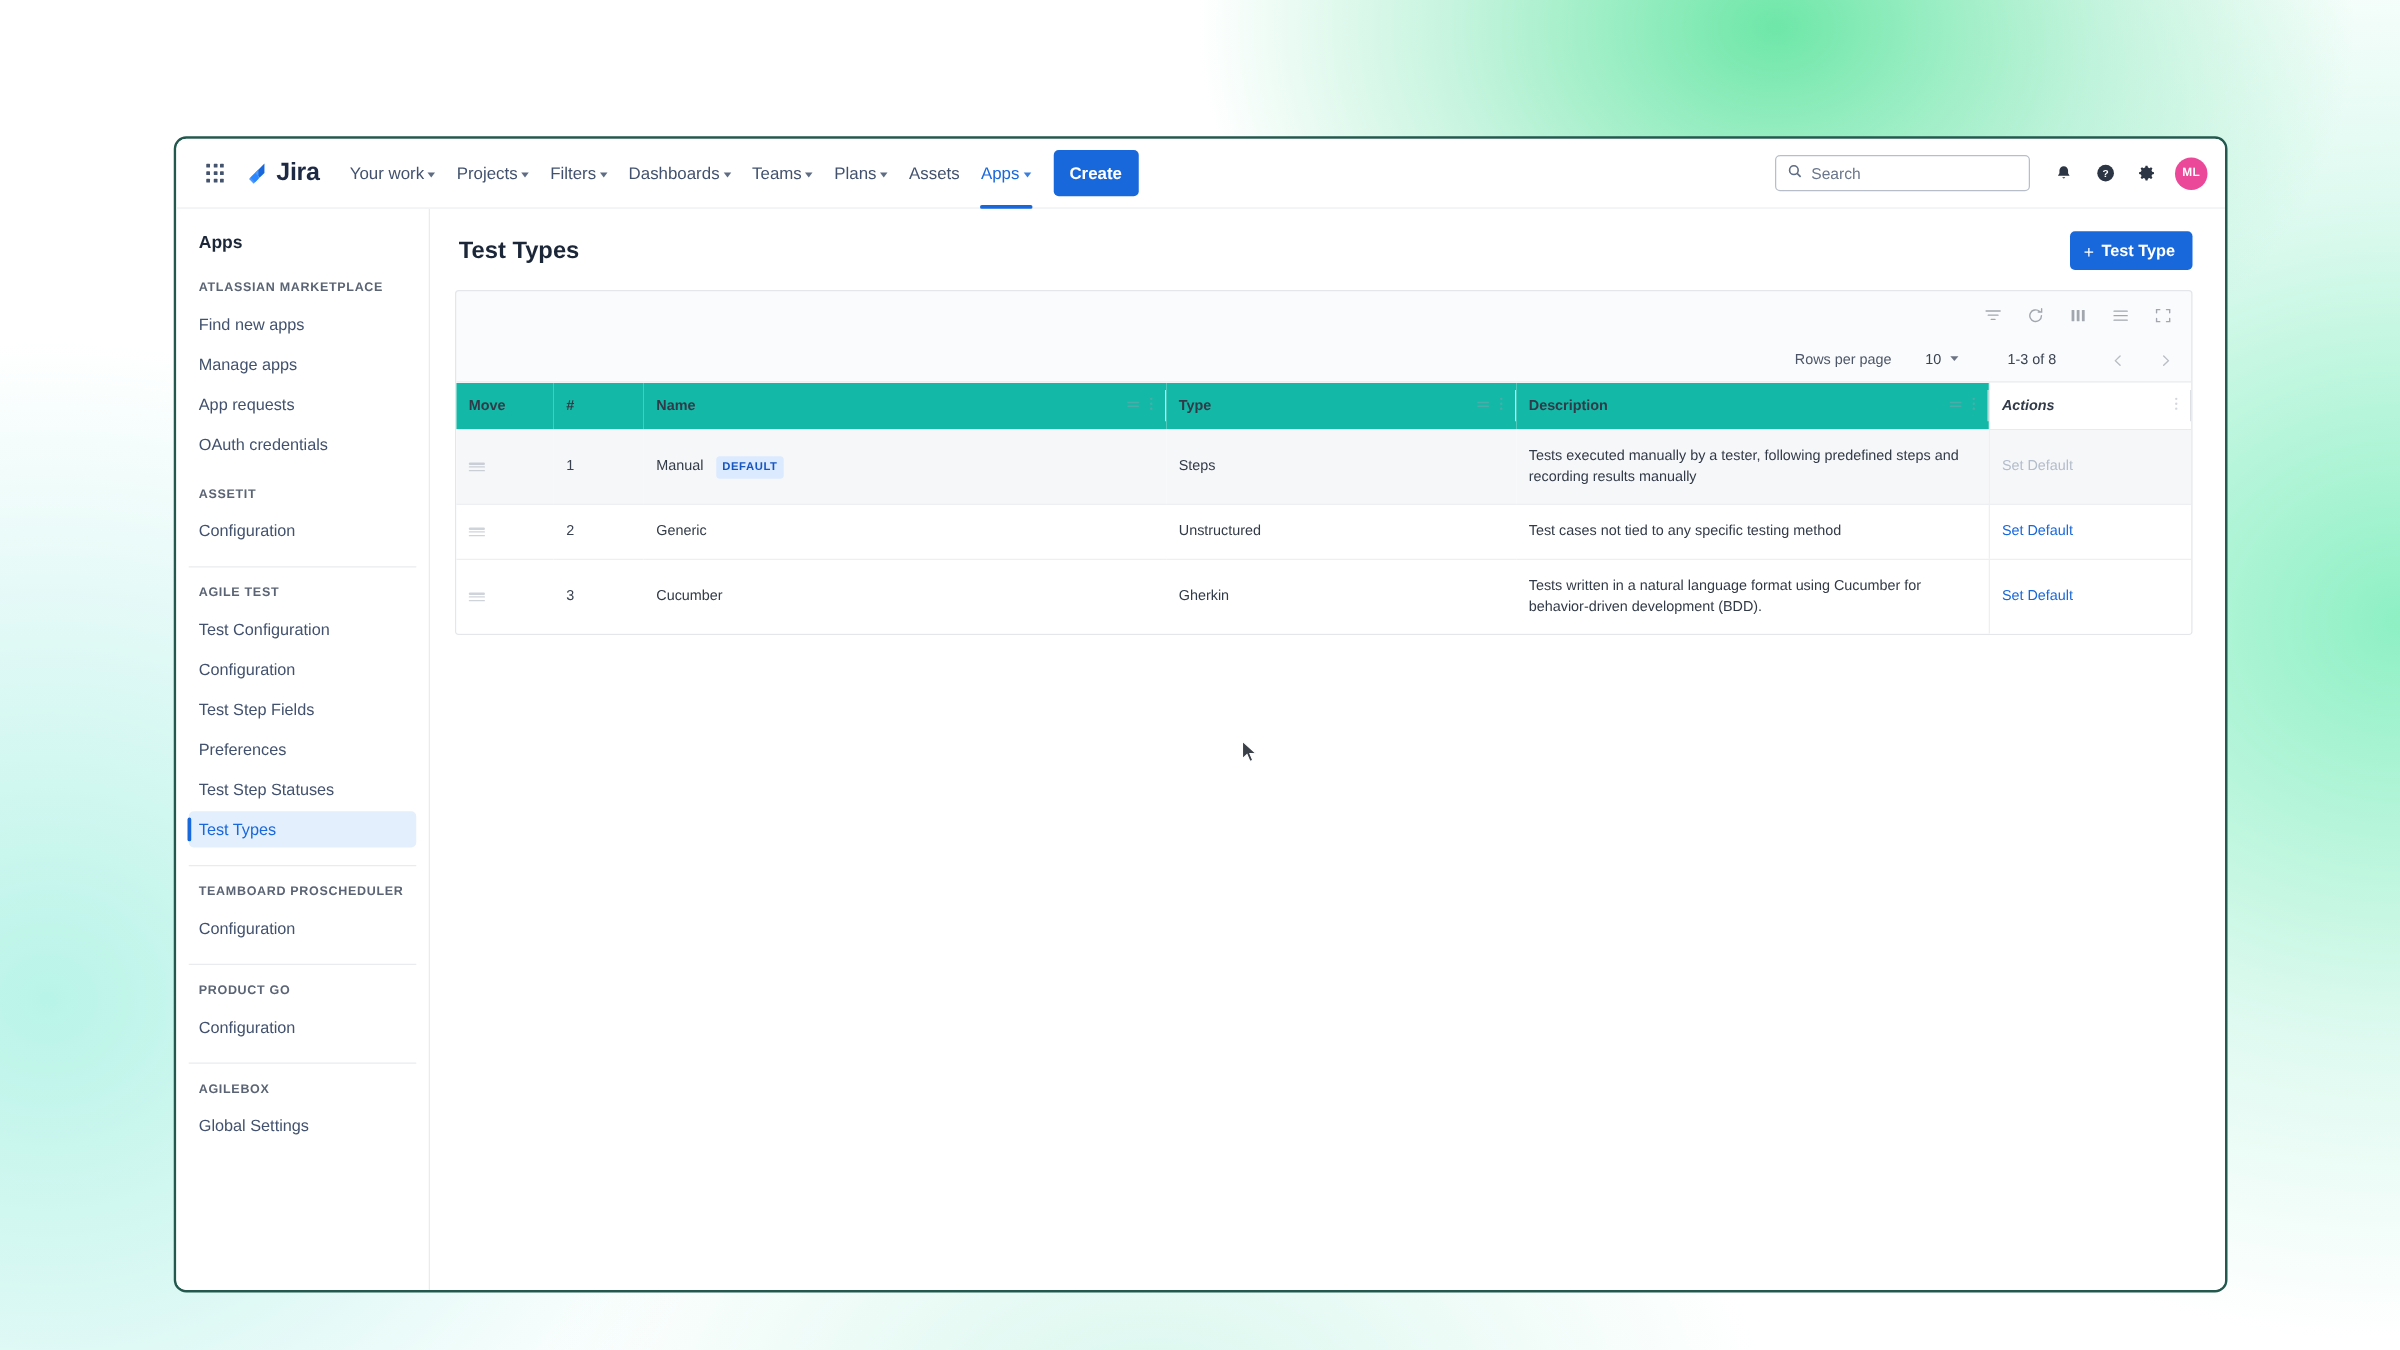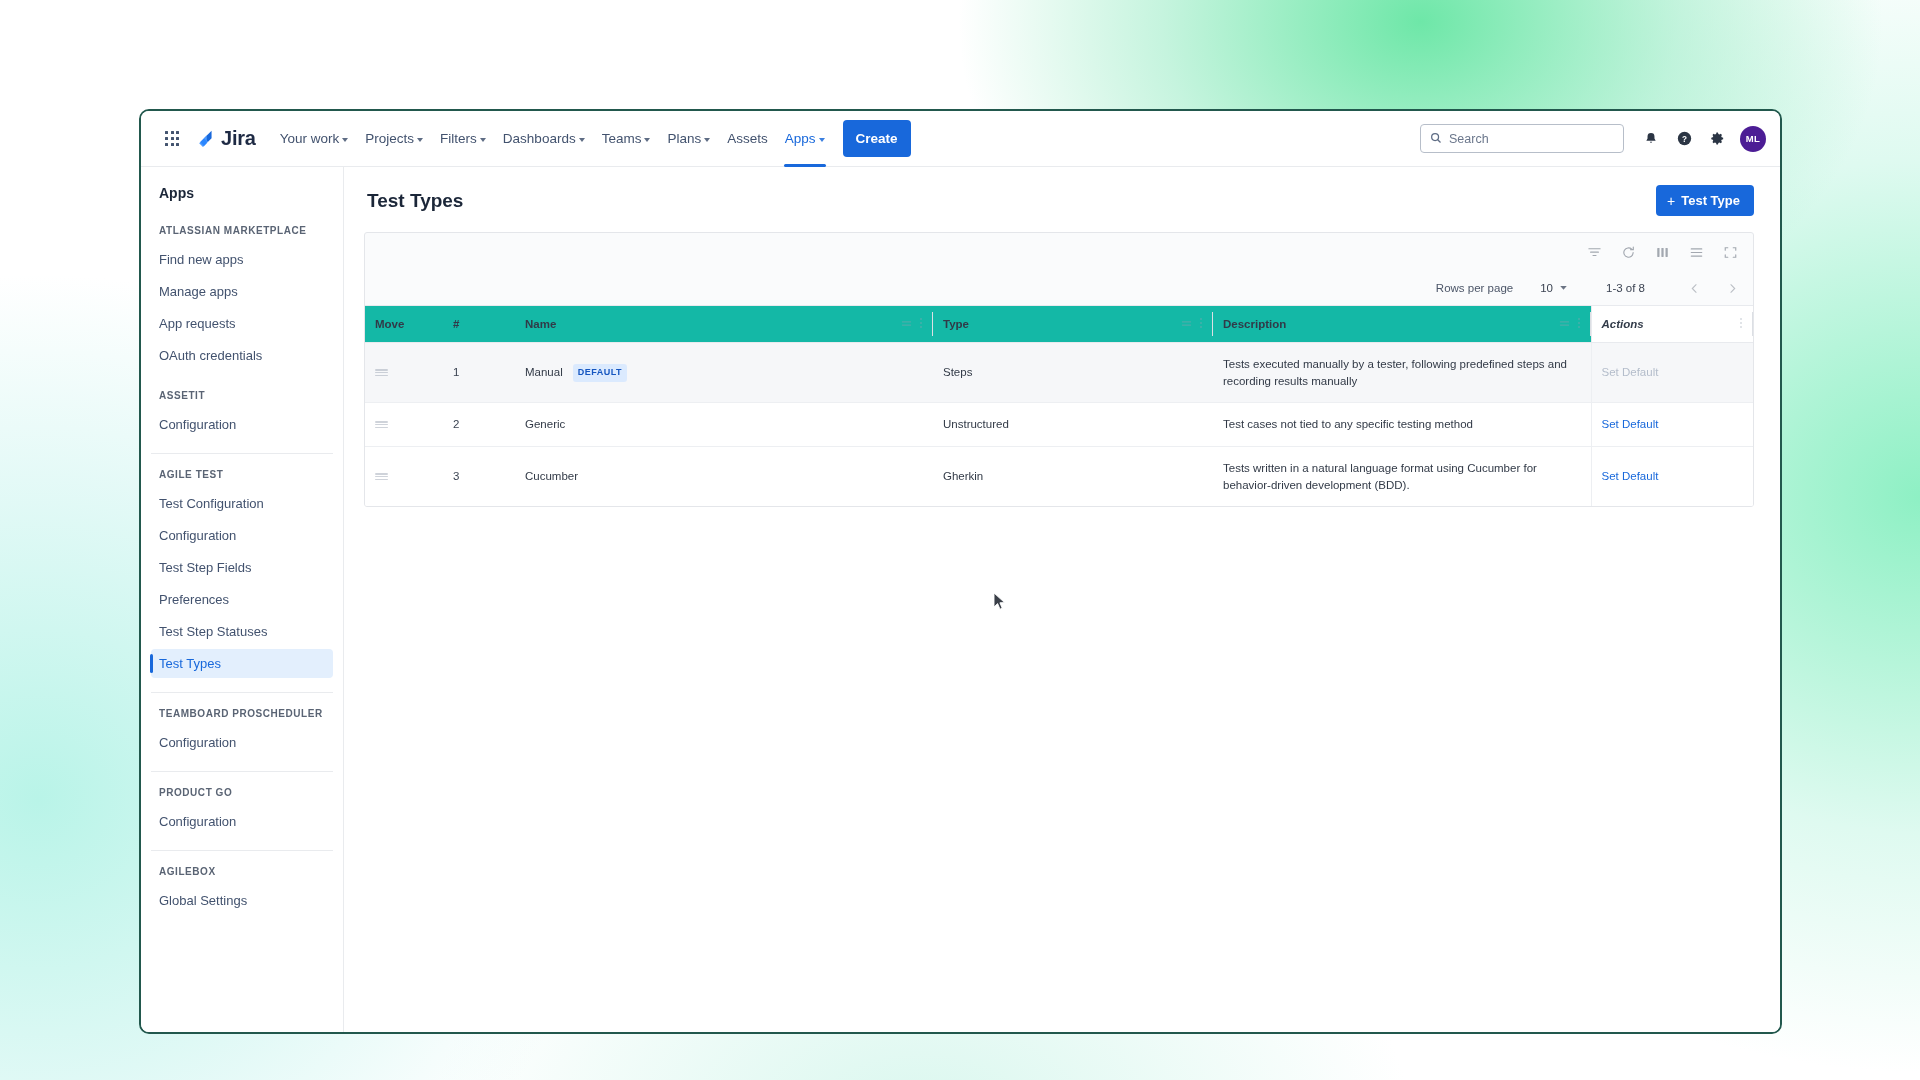--- a/index.html
+++ b/index.html
@@ -86,21 +86,21 @@
     display: flex; align-items: center; gap: 7px; padding: 0 9px;
     background: #fff; margin-right: 9px; cursor: text;
   }
   .searchbox .ph { font-size: 12.5px; color: #6b778c; }
   .iconbtn {
     width: 30px; height: 30px; border-radius: 50%;
     display: flex; align-items: center; justify-content: center; cursor: pointer;
   }
   .avatar {
     width: 26px; height: 26px; border-radius: 50%;
-    background: #4c1d95; color: #fff;
+    background: #ec4899; color: #fff;
     font-size: 9.5px; font-weight: 700; letter-spacing: .3px;
     display: flex; align-items: center; justify-content: center;
     margin-left: 5px; cursor: pointer;
   }
 
   
   .body-wrap { flex: 1; display: flex; min-height: 0; }
 
   
   .sidebar {

